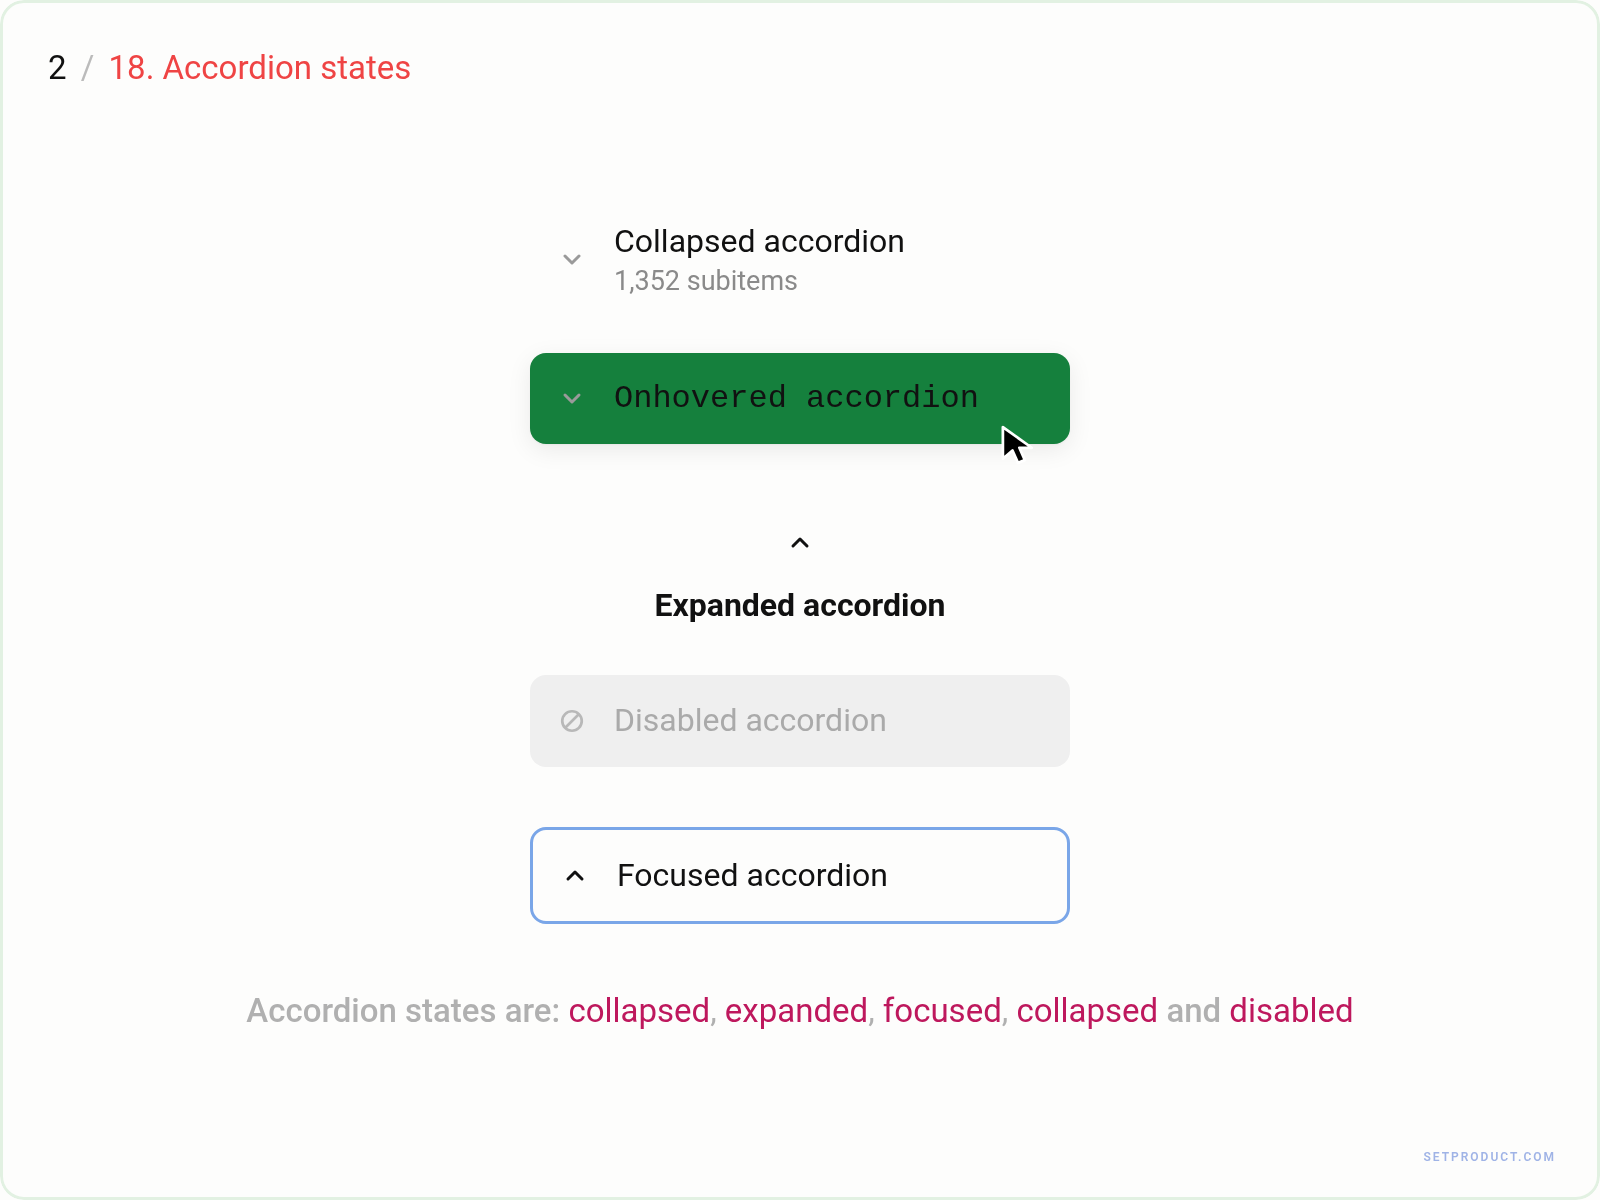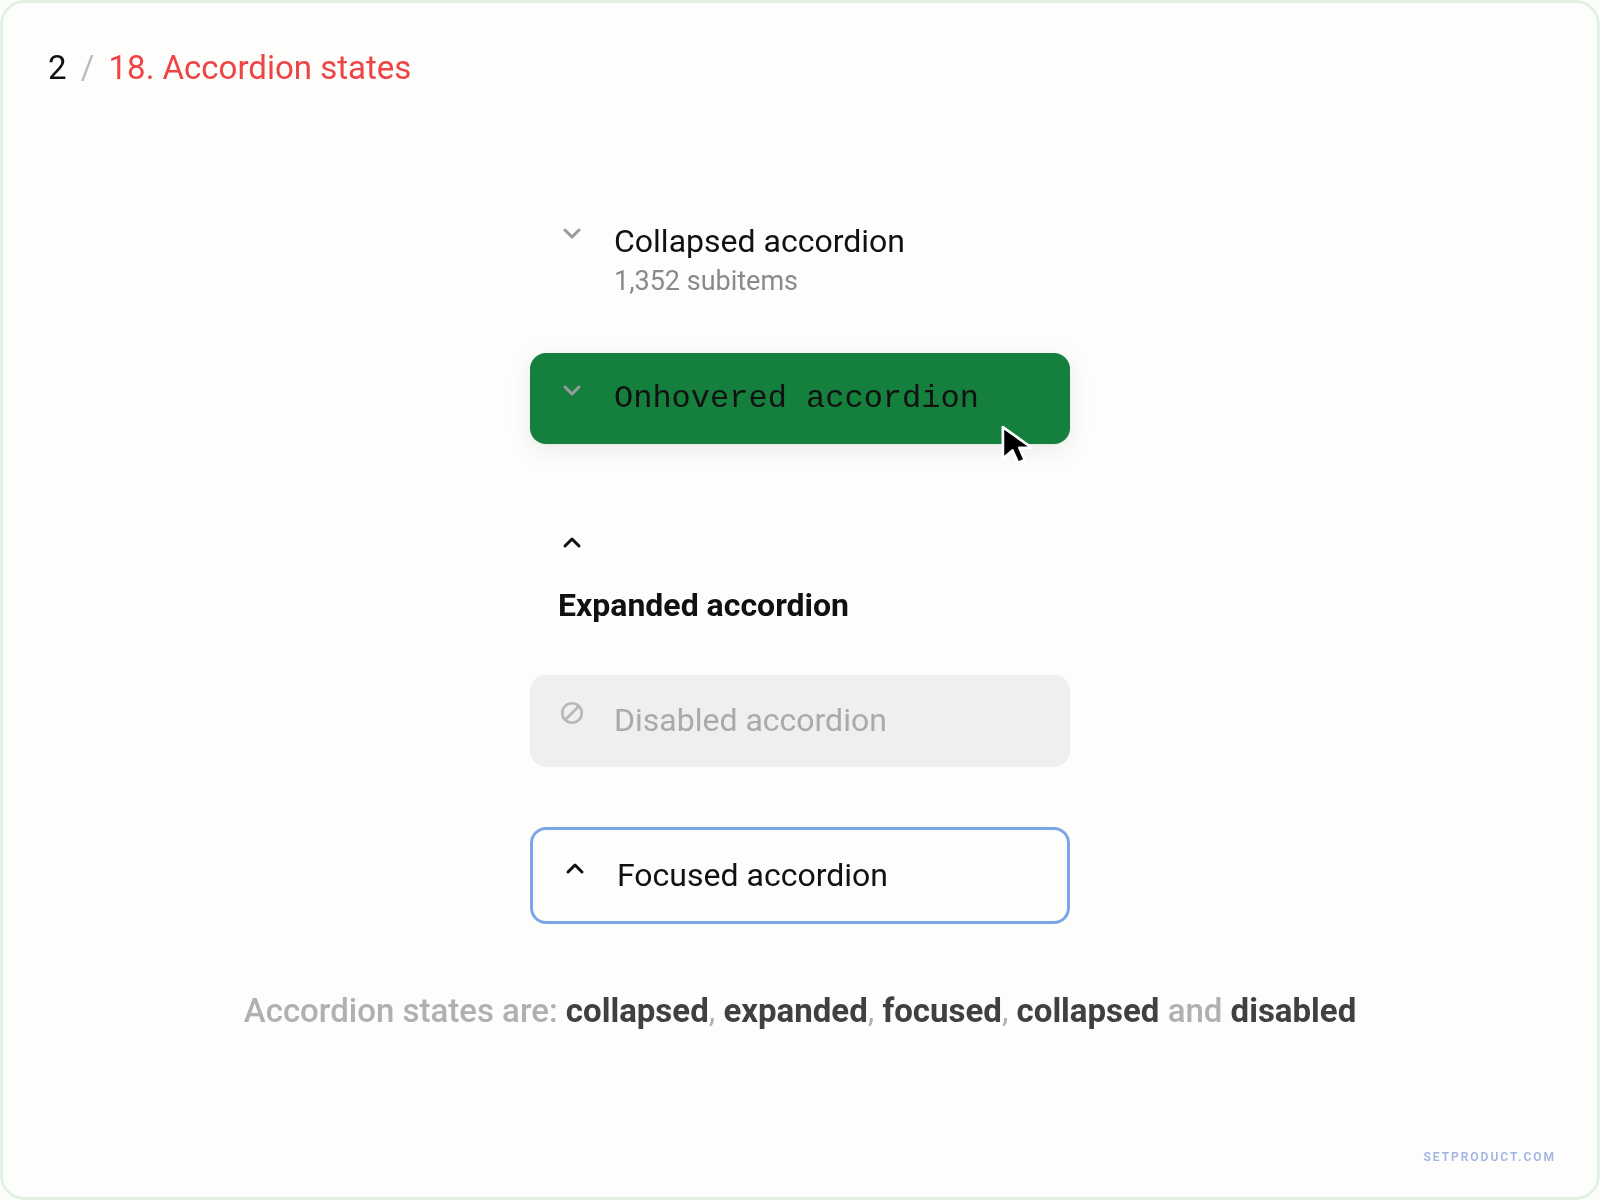--- a/index.html
+++ b/index.html
@@ -45,21 +45,21 @@
       position: absolute;
       top: 210px;
       left: 50%;
       transform: translateX(-50%);
       width: 540px;
       display: flex;
       flex-direction: column;
     }
     .accordion-item {
       display: flex;
-      align-items: flex-start;
+      align-items: center;
       padding: 24px 28px;
       border-radius: 16px;
       gap: 28px;
       position: relative;
     }
     .accordion-item.collapsed {
       padding-top: 10px;
       padding-bottom: 10px;
     }
     .accordion-item.onhovered {
@@ -118,22 +118,22 @@
       position: absolute;
       bottom: 170px;
       left: 0;
       right: 0;
       text-align: center;
       font-size: 33px;
       font-weight: 500;
       color: #b0b0b0;
     }
     .caption .kw {
-      font-weight: 700;
-      color: #404040;
+      font-weight: 400;
+      color: #be185d;
       text-align: center;
     }
     .caption .punct {
       color: #b0b0b0;
       font-weight: 400;
     }
     .watermark {
       position: absolute;
       bottom: 36px;
       right: 44px;

